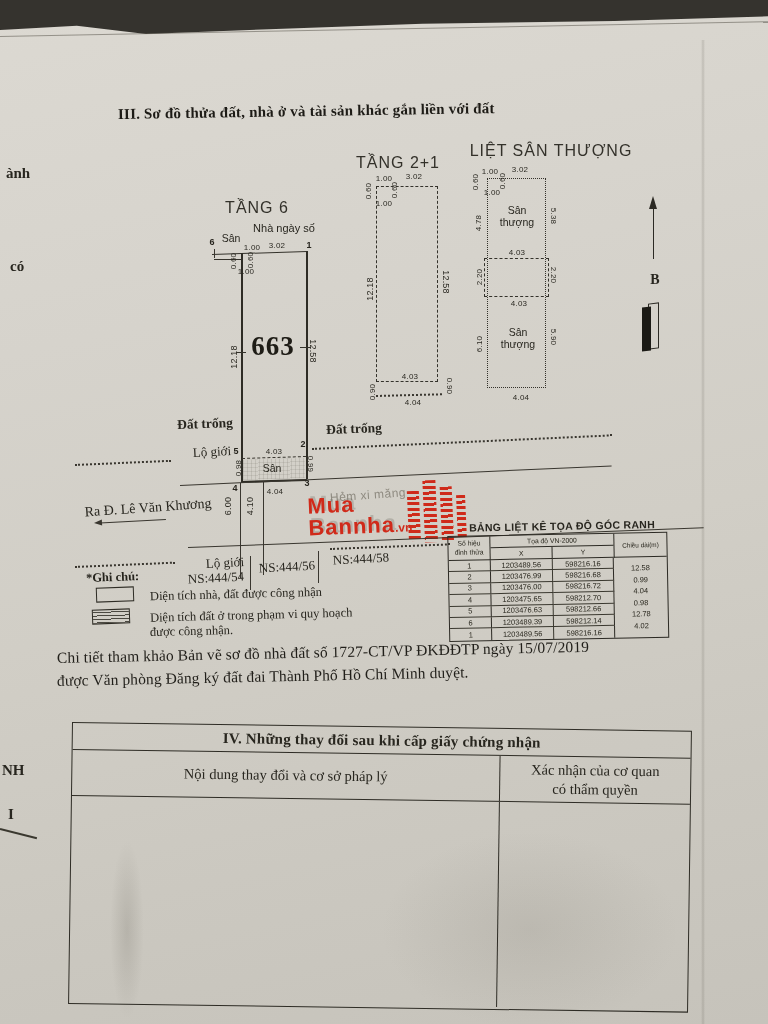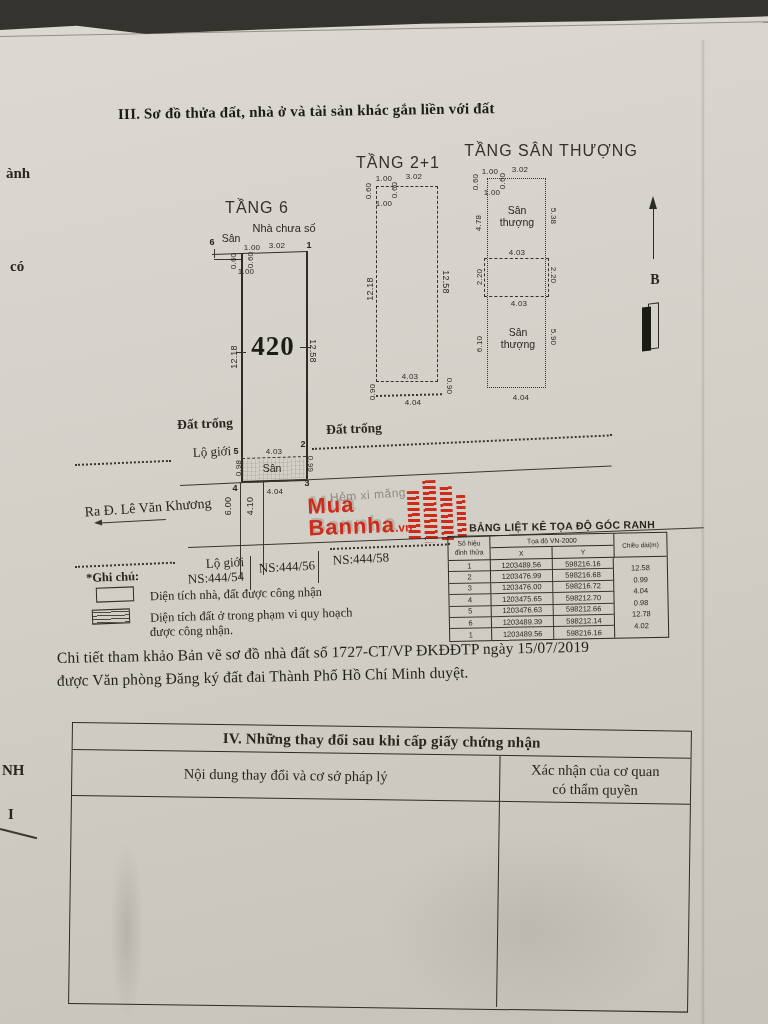--- a/index.html
+++ b/index.html
@@ -45,42 +45,42 @@
 
 <div class="abs serif" style="left:6px;top:165px;font-size:15px;font-weight:bold;">ành</div>
 <div class="abs serif" style="left:10px;top:258px;font-size:15px;font-weight:bold;">có</div>
 <div class="abs serif" style="left:2px;top:762px;font-size:15px;font-weight:bold;">NH</div>
 <div class="abs serif" style="left:8px;top:806px;font-size:15px;font-weight:bold;">I</div>
 <div class="hline" style="left:0;top:828px;width:38px;transform:rotate(14deg);border-top:2px solid #3a382f;"></div>
 
 <div class="abs serif" style="left:118px;top:106px;font-size:15px;font-weight:bold;transform:rotate(-0.9deg);transform-origin:left center;letter-spacing:.2px;color:#1d1b16;">III. Sơ đồ thửa đất, nhà ở và tài sản khác gắn liền với đất</div>
 
 <div class="cd sans planlabel" style="left:257px;top:208px;">TẦNG 6</div>
-<div class="cd sans" style="left:284px;top:228px;font-size:11px;">Nhà chưa số</div>
+<div class="cd sans" style="left:284px;top:228px;font-size:11px;">Nhà ngày số</div>
 <div class="cd sans" style="left:231px;top:238px;font-size:10.5px;">Sân</div>
 <div class="cd pt" style="left:212px;top:242px;">6</div>
 <div class="cd pt" style="left:309px;top:245px;">1</div>
 
 <div class="hline" style="left:212px;top:254px;width:95px;transform:rotate(-1.8deg);border-top:1.8px solid #34322b;"></div>
 <div class="vline" style="left:214px;top:249px;height:9px;"></div>
 <div class="hline" style="left:214px;top:259px;width:28px;border-top:1.2px solid #34322b;"></div>
 <div class="vline" style="left:241px;top:253px;height:228px;border-left:2px solid #2e2c25;"></div>
 <div class="vline" style="left:306px;top:251px;height:228px;border-left:2px solid #2e2c25;"></div>
 
 <div class="cd dim" style="left:252px;top:247px;">1.00</div>
 <div class="cd dim" style="left:277px;top:245px;">3.02</div>
 <div class="vd dim" style="left:233px;top:261px;">0.60</div>
 <div class="vd dim" style="left:250px;top:260px;">0.60</div>
 <div class="cd dim" style="left:246px;top:271px;">1.00</div>
 
 <div class="vd dim" style="left:234px;top:357px;font-size:9px;">12.18</div>
 <div class="vdr dim" style="left:313px;top:351px;font-size:9px;">12.58</div>
 <div class="hline" style="left:236px;top:352px;width:10px;border-top:1.4px solid #34322b;"></div>
 <div class="hline" style="left:300px;top:347px;width:11px;border-top:1.4px solid #34322b;"></div>
-<div class="cd serif" style="left:273px;top:346px;font-size:27px;font-weight:bold;letter-spacing:1px;color:#1e1c16;">420</div>
+<div class="cd serif" style="left:273px;top:346px;font-size:27px;font-weight:bold;letter-spacing:1px;color:#1e1c16;">663</div>
 
 <div class="cd serif" style="left:205px;top:424px;font-size:13.5px;font-weight:bold;transform:translate(-50%,-50%) rotate(-2deg);">Đất trống</div>
 <div class="cd serif" style="left:354px;top:429px;font-size:13.5px;font-weight:bold;transform:translate(-50%,-50%) rotate(-2deg);">Đất trống</div>
 
 <div class="cd pt" style="left:236px;top:451px;">5</div>
 <div class="cd pt" style="left:303px;top:444px;">2</div>
 <div class="hline dashed" style="left:242px;top:458px;width:64px;transform:rotate(-1.8deg);border-top-width:1.6px;"></div>
 <div class="cd dim" style="left:274px;top:451px;">4.03</div>
 <div class="abs texture-dots" style="left:243px;top:459px;width:62px;height:20px;transform:rotate(-1.8deg);opacity:.6;"></div>
 <div class="cd sans" style="left:272px;top:468px;font-size:10.5px;">Sân</div>
@@ -140,21 +140,21 @@
 <div class="vd dim" style="left:394px;top:190px;">0.60</div>
 <div class="cd dim" style="left:384px;top:203px;">1.00</div>
 <div class="vd dim" style="left:370px;top:289px;font-size:9px;">12.18</div>
 <div class="vdr dim" style="left:446px;top:282px;font-size:9px;">12.58</div>
 <div class="cd dim" style="left:410px;top:376px;">4.03</div>
 <div class="vd dim" style="left:372px;top:392px;">0.90</div>
 <div class="vdr dim" style="left:449px;top:386px;">0.90</div>
 <div class="hline dotted" style="left:376px;top:395px;width:66px;transform:rotate(-1.5deg);"></div>
 <div class="cd dim" style="left:413px;top:402px;">4.04</div>
 
-<div class="cd sans planlabel" style="left:551px;top:151px;white-space:nowrap;">TẦNG SÂN THƯỢNG</div>
+<div class="cd sans planlabel" style="left:551px;top:151px;white-space:nowrap;">LIỆT SÂN THƯỢNG</div>
 <div class="abs" style="left:487px;top:178px;width:59px;height:210px;border:1.5px dotted #34322b;box-sizing:border-box;"></div>
 <div class="abs" style="left:484px;top:258px;width:65px;height:39px;border:1.5px dashed #34322b;box-sizing:border-box;"></div>
 <div class="cd dim" style="left:490px;top:171px;">1.00</div>
 <div class="cd dim" style="left:520px;top:169px;">3.02</div>
 <div class="vd dim" style="left:475px;top:182px;">0.60</div>
 <div class="vd dim" style="left:502px;top:181px;">0.60</div>
 <div class="cd dim" style="left:492px;top:192px;">1.00</div>
 <div class="cd sans" style="left:517px;top:210px;font-size:10.5px;">Sân</div>
 <div class="cd sans" style="left:517px;top:222px;font-size:10.5px;">thượng</div>
 <div class="vd dim" style="left:478px;top:223px;">4.78</div>

